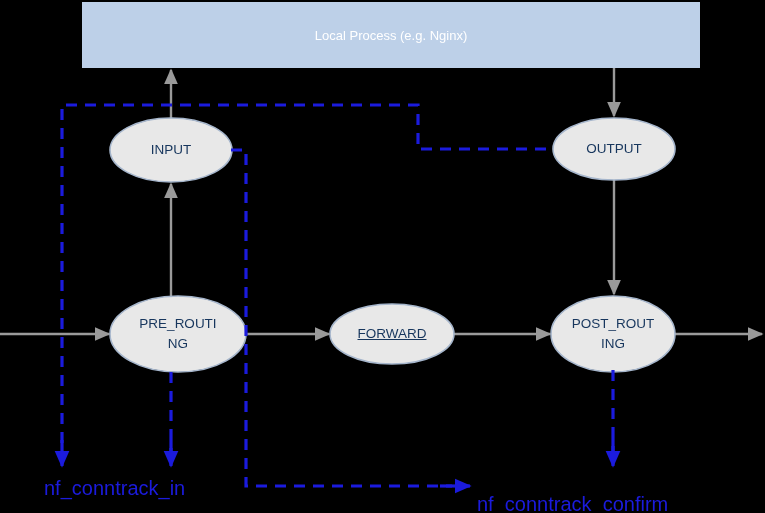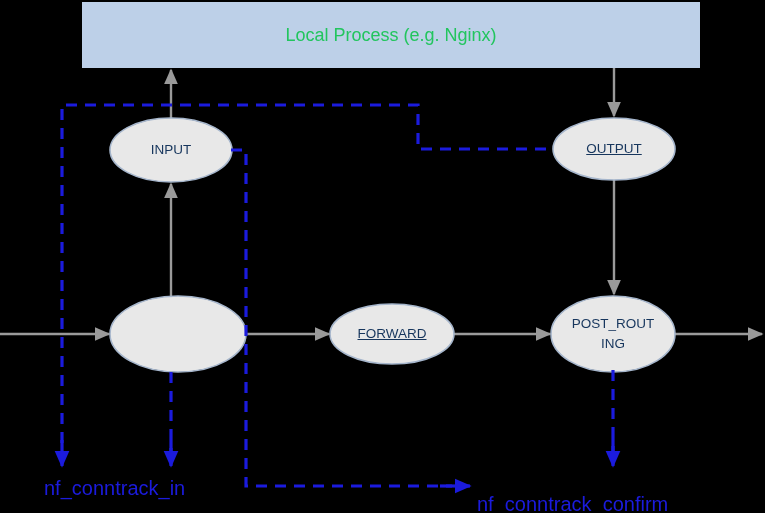--- a/index.html
+++ b/index.html
@@ -23,22 +23,22 @@
   }
   #local-process-box{
     position:absolute;
     left:82px;top:2px;width:618px;height:66px;
     background:#bdd0e8;
   }
   #local-process-label{
     position:absolute;
     left:82px;top:2px;width:618px;height:66px;
     display:flex;align-items:center;justify-content:center;
-    color:#22c55e;
-    font-size:18px;
+    color:#ffffff;
+    font-size:13px;
   }
   .ct-label{
     position:absolute;
     color:#1b1bdd;
     font-size:20px;
     white-space:nowrap;
   }
 </style>
 </head>
 <body>
@@ -89,22 +89,24 @@
       <path d="M 231 150 L 246 150 L 246 486 L 452 486"></path>
       <path stroke-dasharray="none" marker-end="url(#blueArrow)" d="M 440 486 L 470 486"></path>
 
       <path d="M 613 370 L 613 452"></path>
       <path stroke-dasharray="none" marker-end="url(#blueArrow)" d="M 613 438 L 613 466"></path>
     </g>
   </svg>
 
   <div class="node-label" style="left:110px;top:118px;width:122px;height:64px;">INPUT</div>
 
-  <div class="node-label" style="left:553px;top:118px;width:122px;height:62px;text-decoration:underline;">OUTPUT</div>
+  <div class="node-label" style="left:553px;top:118px;width:122px;height:62px;">OUTPUT</div>
 
+  <div class="node-label" style="left:110px;top:296px;width:136px;height:76px;">PRE_ROUTI
+NG</div>
 
   <div class="node-label" style="left:330px;top:304px;width:124px;height:60px;text-decoration:underline;">FORWARD</div>
 
   <div class="node-label" style="left:551px;top:296px;width:124px;height:76px;">POST_ROUT
 ING</div>
 
   <div class="ct-label" style="left:44px;top:477px;">nf_conntrack_in</div>
 
   <div class="ct-label" style="left:477px;top:493px;">nf_conntrack_confirm</div>
 

